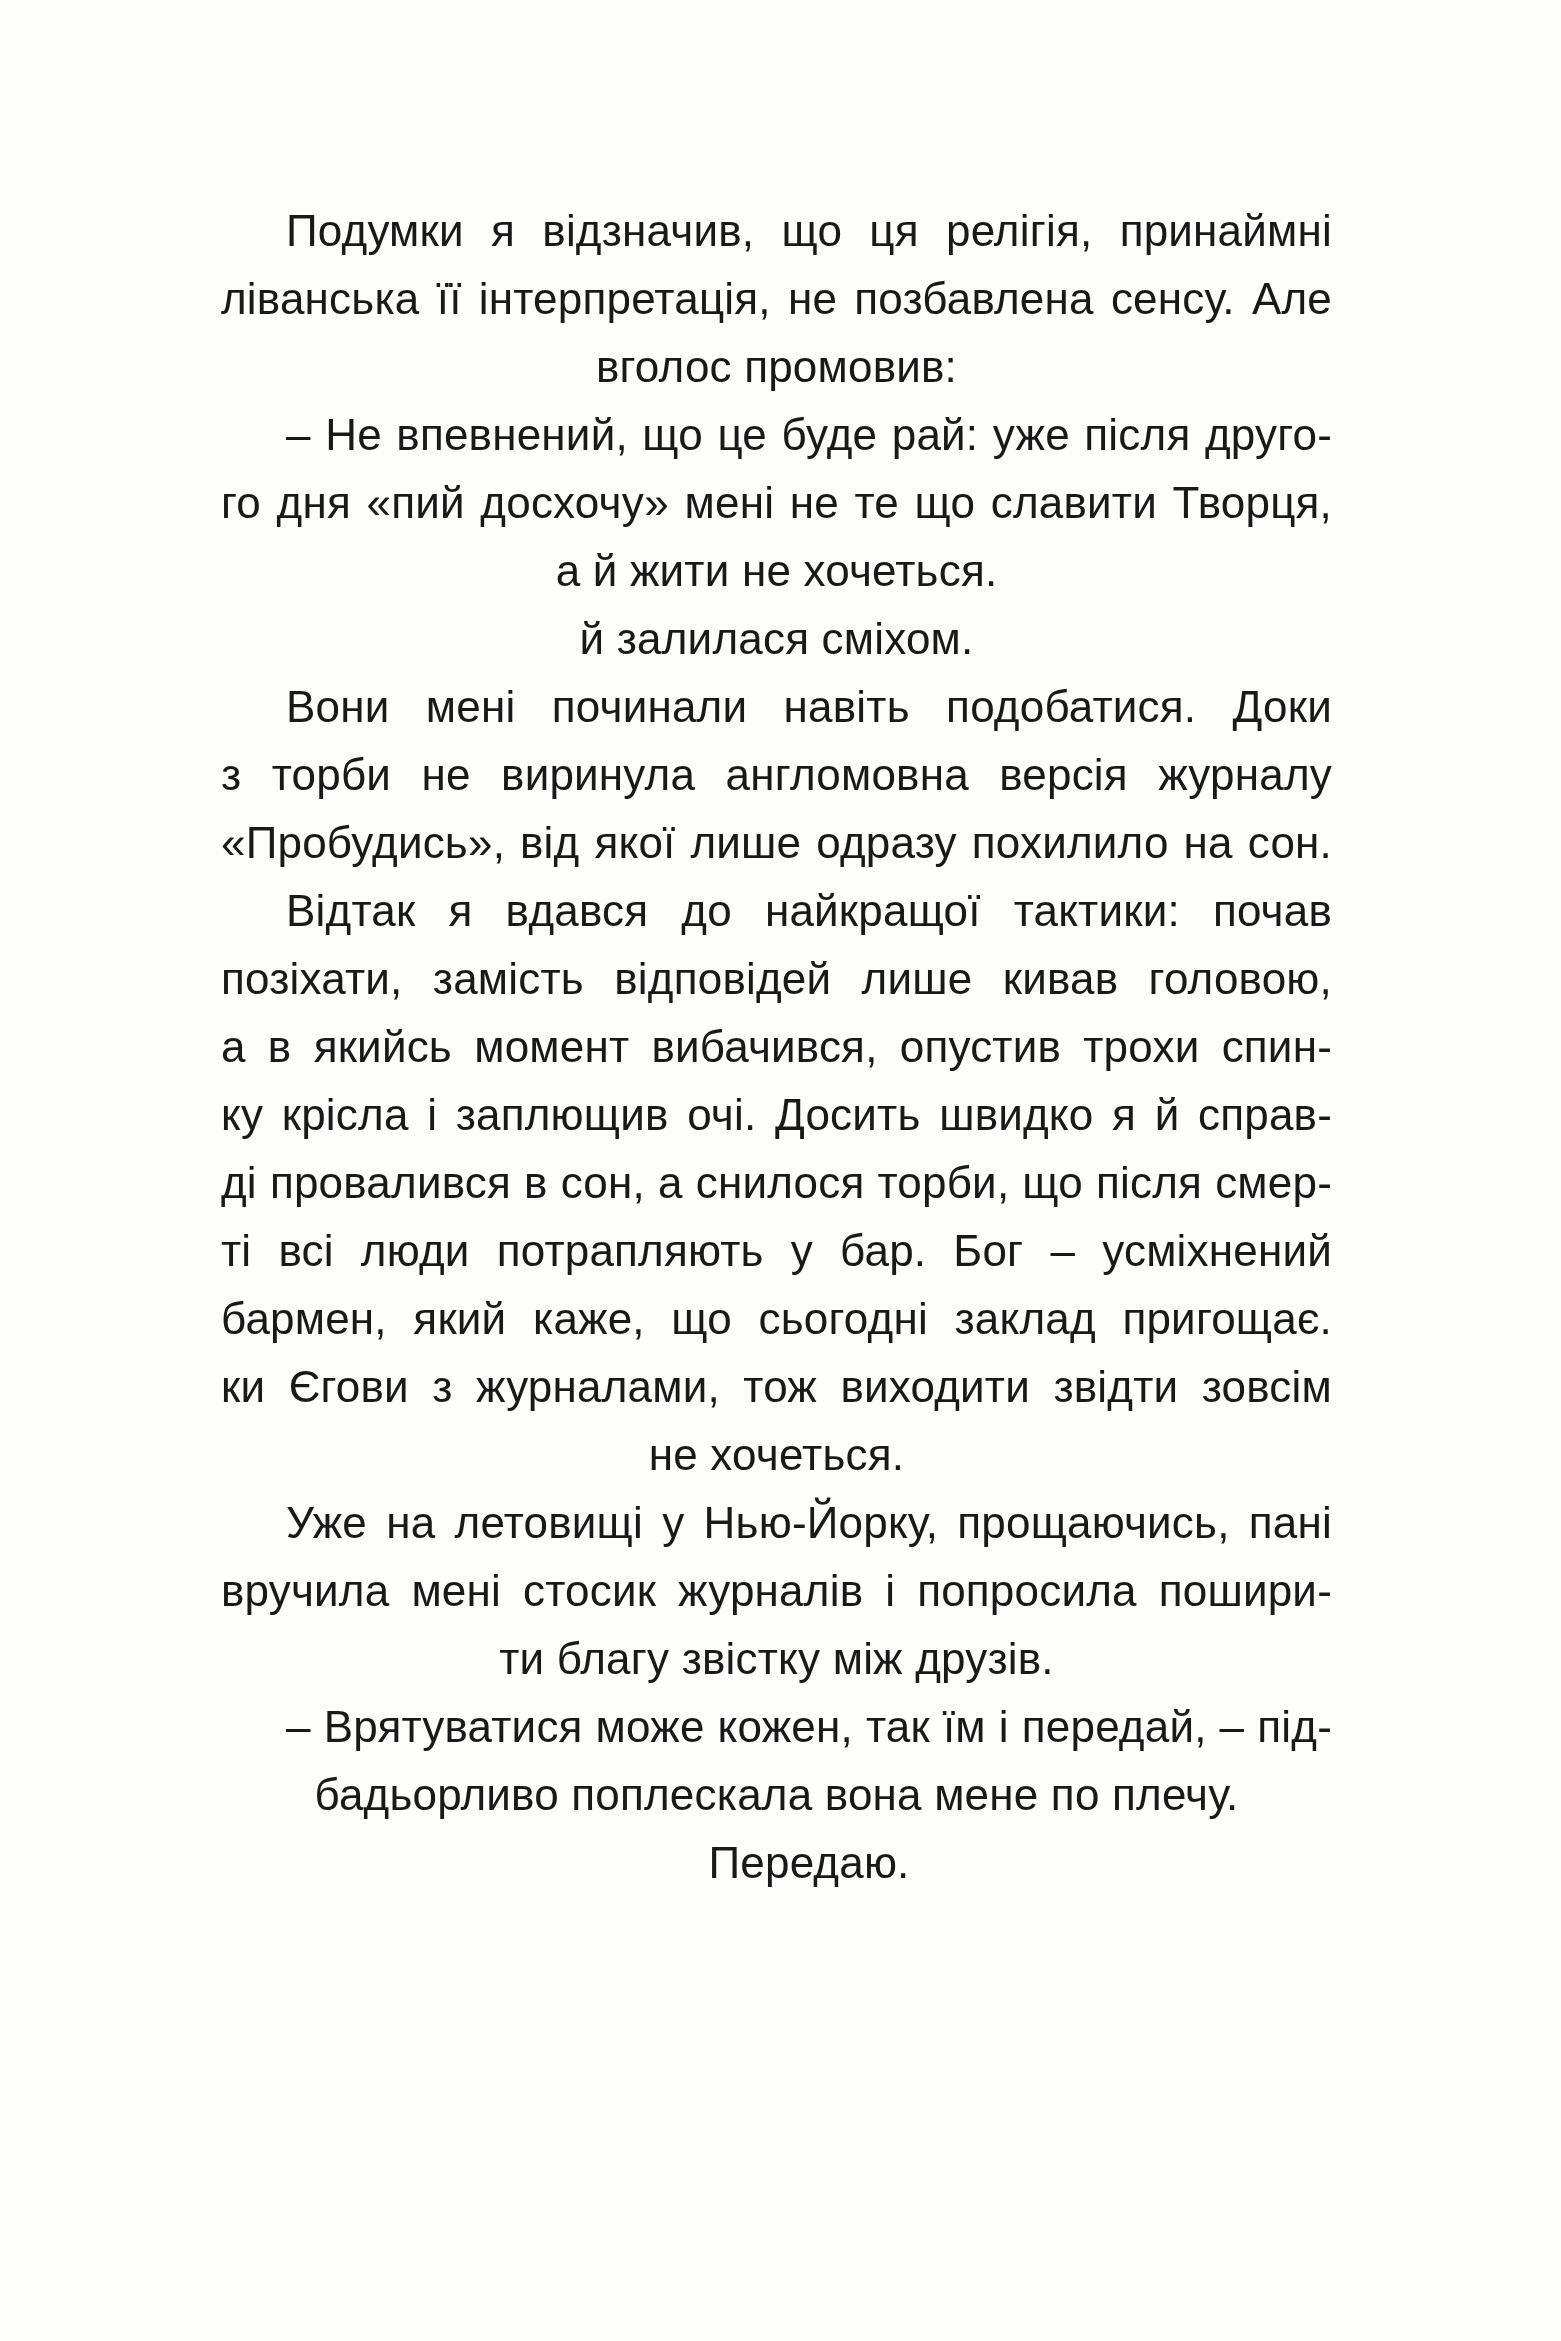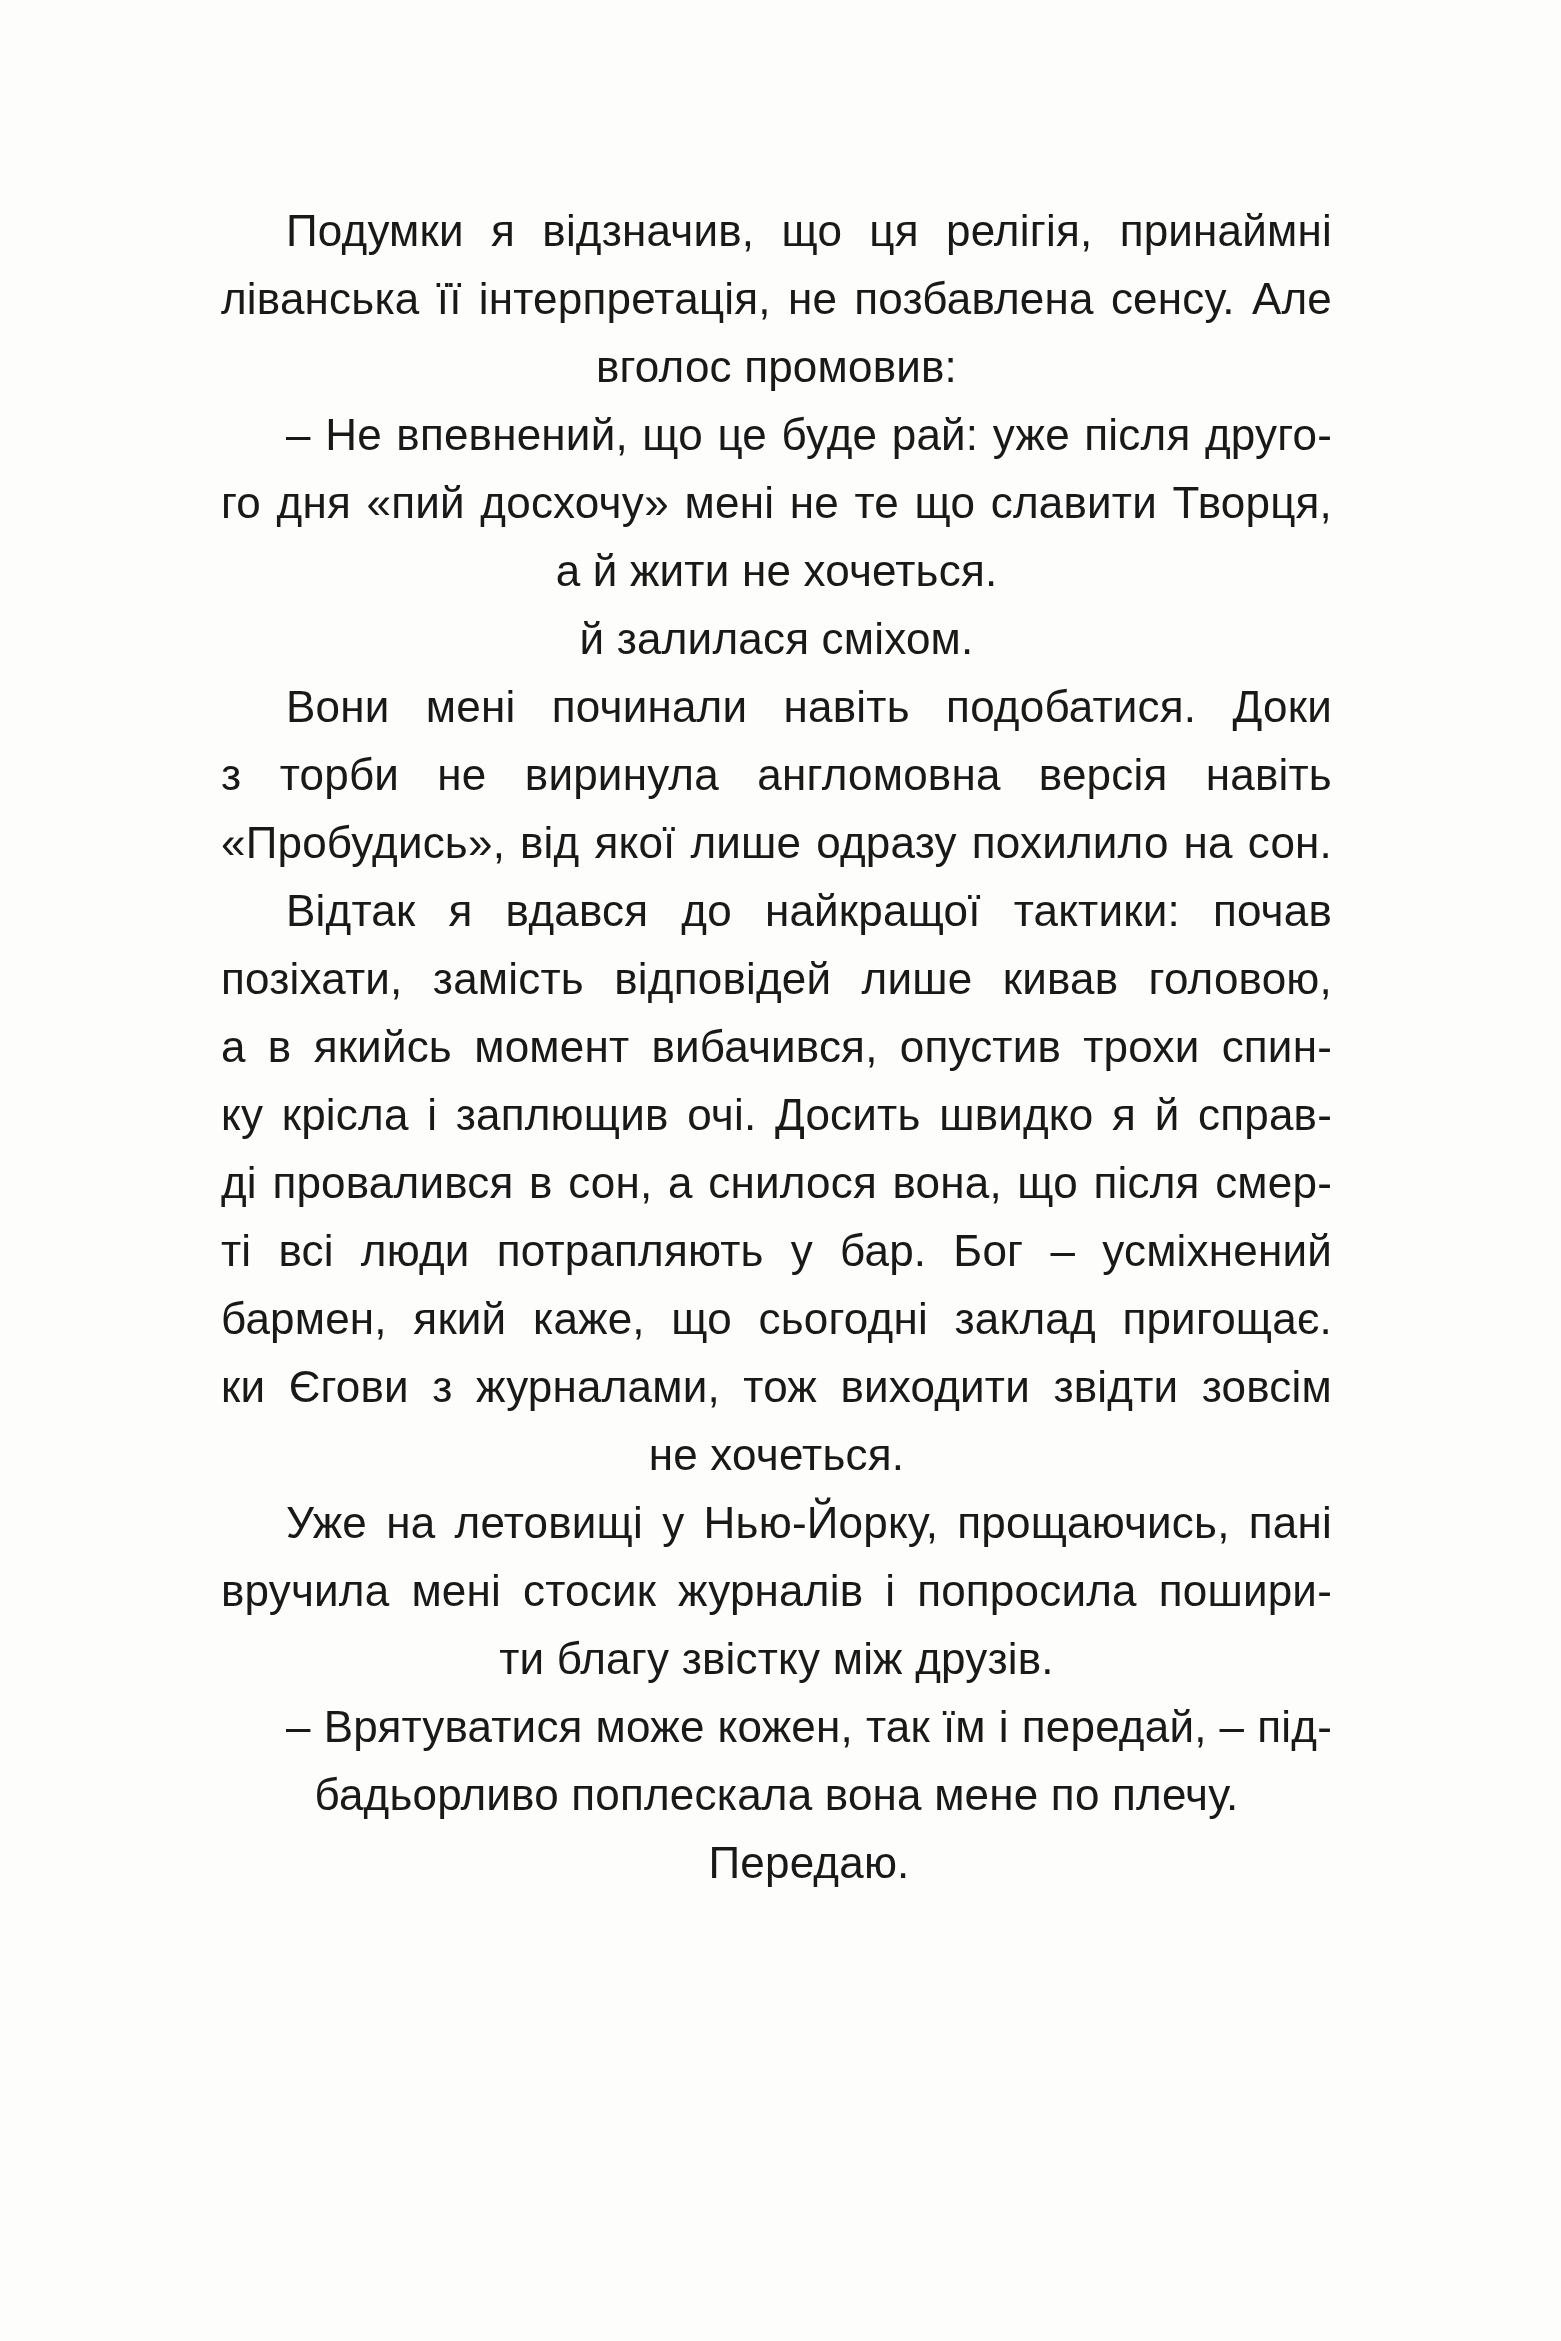--- a/index.html
+++ b/index.html
@@ -42,27 +42,27 @@
 <div class="page">
   <div class="text-block" id="text-block">
       <div class="line indent just">Подумки я відзначив, що ця релігія, принаймні</div>
       <div class="line just">ліванська її інтерпретація, не позбавлена сенсу. Але</div>
       <div class="line">вголос промовив:</div>
       <div class="line indent just">– Не впевнений, що це буде рай: уже після друго-</div>
       <div class="line just">го дня «пий досхочу» мені не те що славити Творця,</div>
       <div class="line">а й жити не хочеться.</div>
       <div class="line">й залилася сміхом.</div>
       <div class="line indent just">Вони мені починали навіть подобатися. Доки</div>
-      <div class="line just">з торби не виринула англомовна версія навіть</div>
+      <div class="line just">з торби не виринула англомовна версія журналу</div>
       <div class="line just">«Пробудись», від якої лише одразу похилило на сон.</div>
       <div class="line indent just">Відтак я вдався до найкращої тактики: почав</div>
       <div class="line just">позіхати, замість відповідей лише кивав головою,</div>
       <div class="line just">а в якийсь момент вибачився, опустив трохи спин-</div>
       <div class="line just">ку крісла і заплющив очі. Досить швидко я й справ-</div>
-      <div class="line just">ді провалився в сон, а снилося вона, що після смер-</div>
+      <div class="line just">ді провалився в сон, а снилося торби, що після смер-</div>
       <div class="line just">ті всі люди потрапляють у бар. Бог – усміхнений</div>
       <div class="line just">бармен, який каже, що сьогодні заклад пригощає.</div>
       <div class="line just">ки Єгови з журналами, тож виходити звідти зовсім</div>
       <div class="line">не хочеться.</div>
       <div class="line indent just">Уже на летовищі у Нью-Йорку, прощаючись, пані</div>
       <div class="line just">вручила мені стосик журналів і попросила пошири-</div>
       <div class="line">ти благу звістку між друзів.</div>
       <div class="line indent just">– Врятуватися може кожен, так їм і передай, – під-</div>
       <div class="line">бадьорливо поплескала вона мене по плечу.</div>
       <div class="line indent">Передаю.</div>

